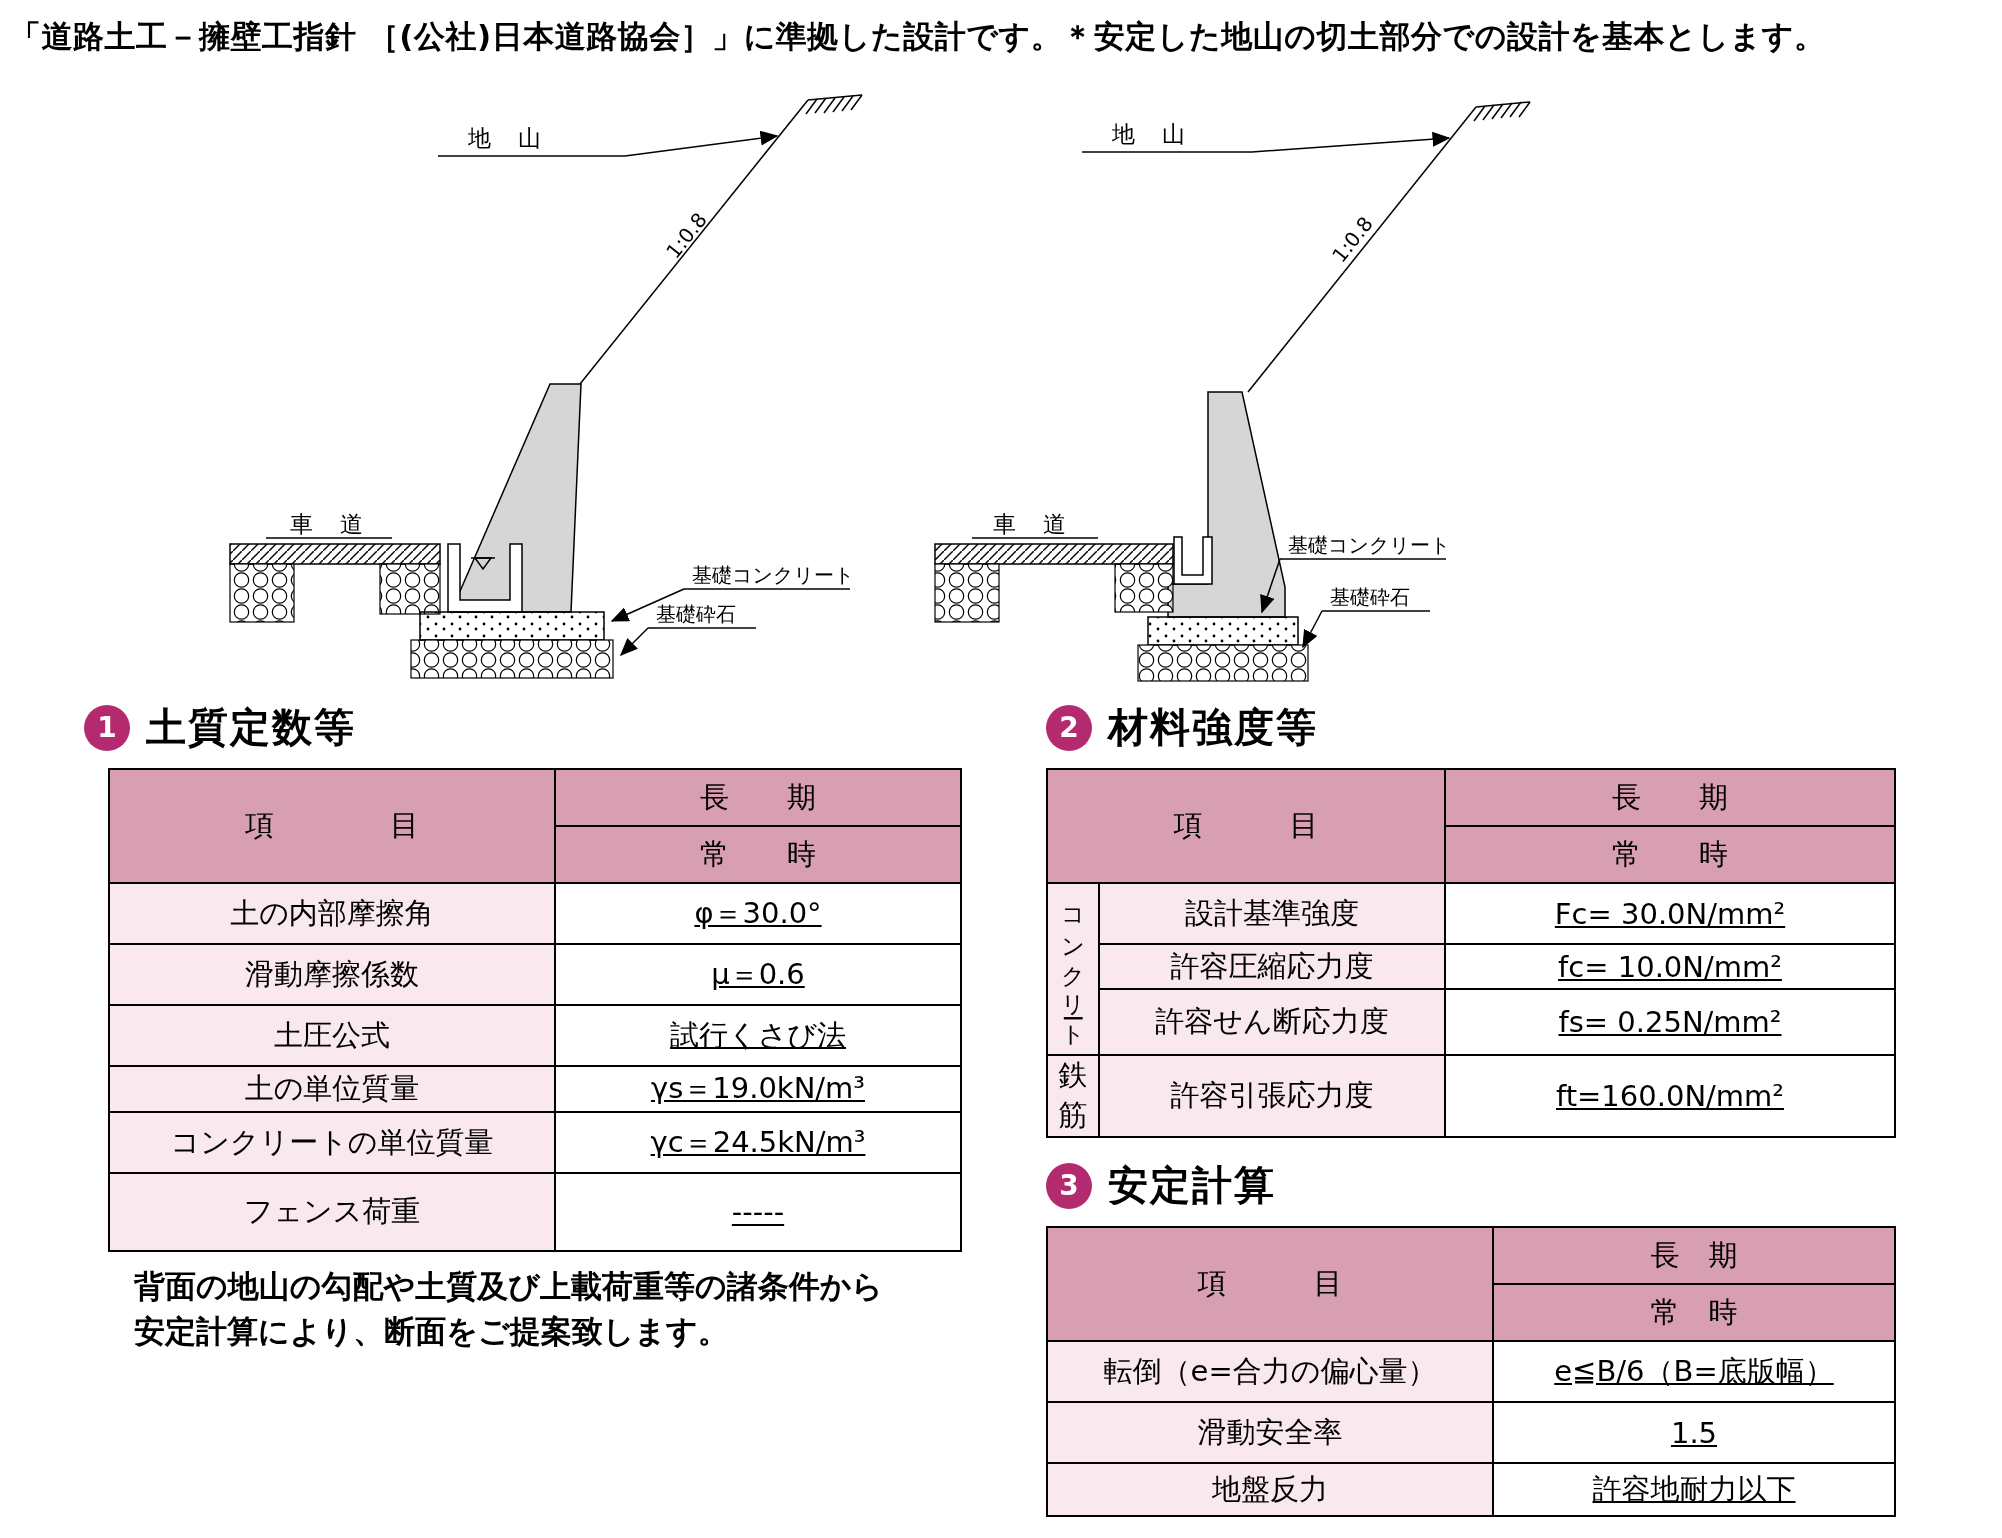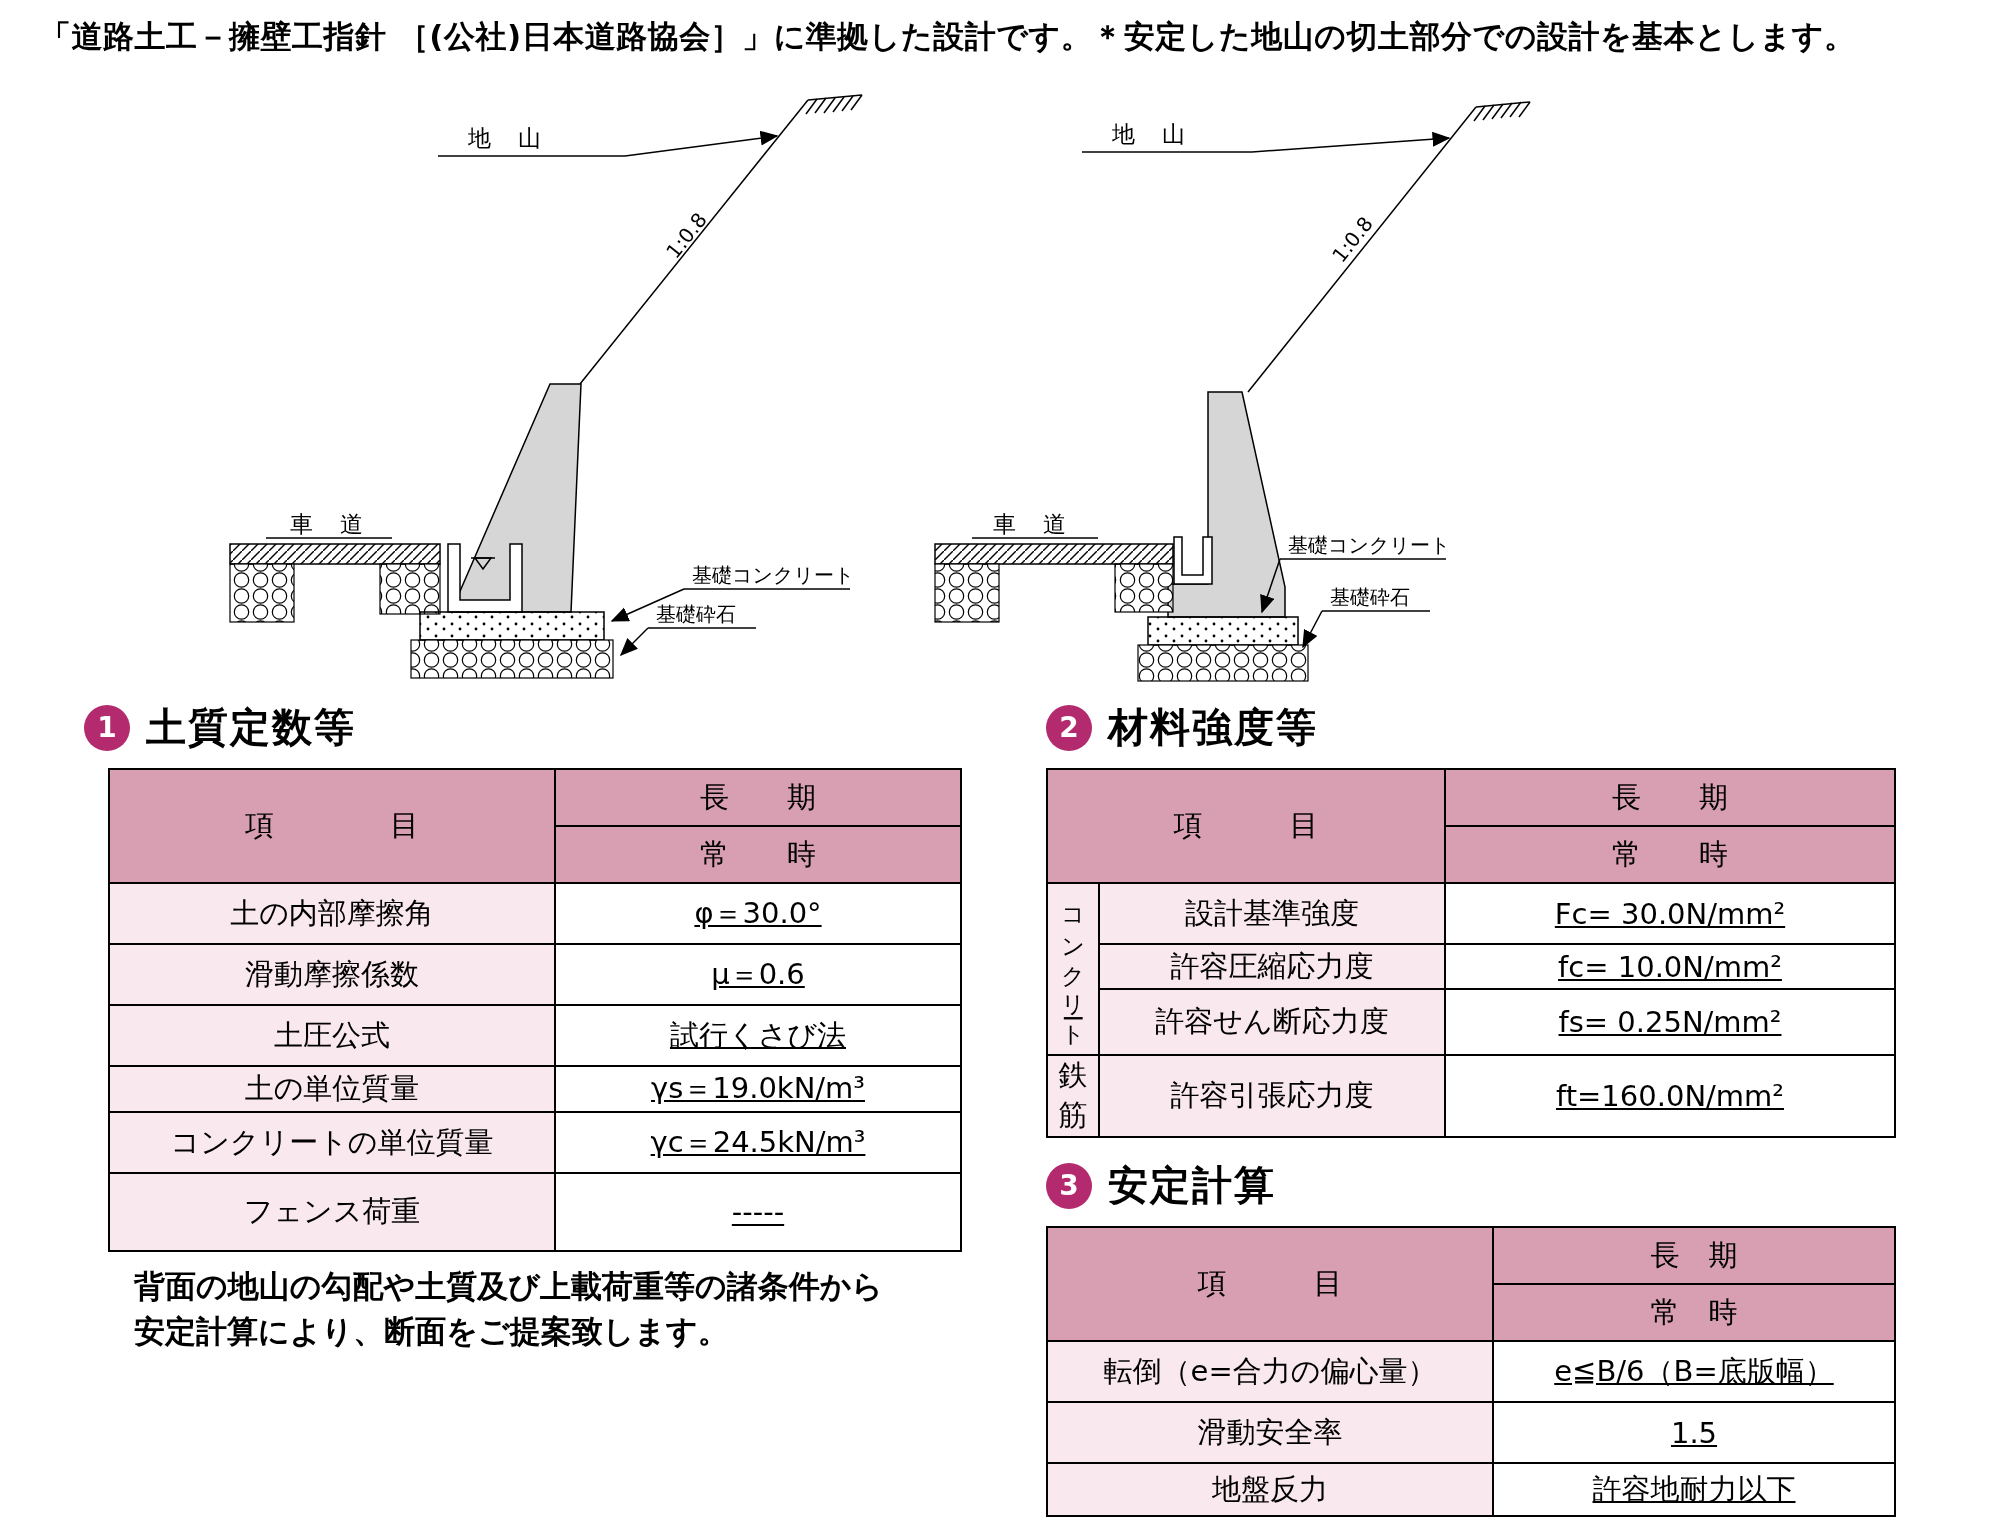--- a/index.html
+++ b/index.html
@@ -5,21 +5,21 @@
   * { margin:0; padding:0; box-sizing:border-box; }
   html,body { background:#ffffff; }
   body {
     position:relative;
     width:2002px; height:1538px;
     font-family:"DejaVu Sans","Liberation Sans",sans-serif;
     color:#000;
     overflow:hidden;
   }
   .doc-header {
-    position:absolute; left:40px; top:16px;
+    position:absolute; left:10px; top:16px;
     font-size:31px; font-weight:bold; white-space:nowrap; letter-spacing:0.5px;
   }
   svg.diagram { position:absolute; }
   svg text { fill:#000; }
   .dlab   { font-size:23px; letter-spacing:2px; }
   .dsmall { font-size:20px; }
   .dslope { font-size:20px; }
   .ln { stroke:#000; stroke-width:1.5; fill:none; }
   .wall { fill:#d6d6d6; stroke:#000; stroke-width:1.5; }
   .white-shape { fill:#fff; stroke:#000; stroke-width:1.5; }

